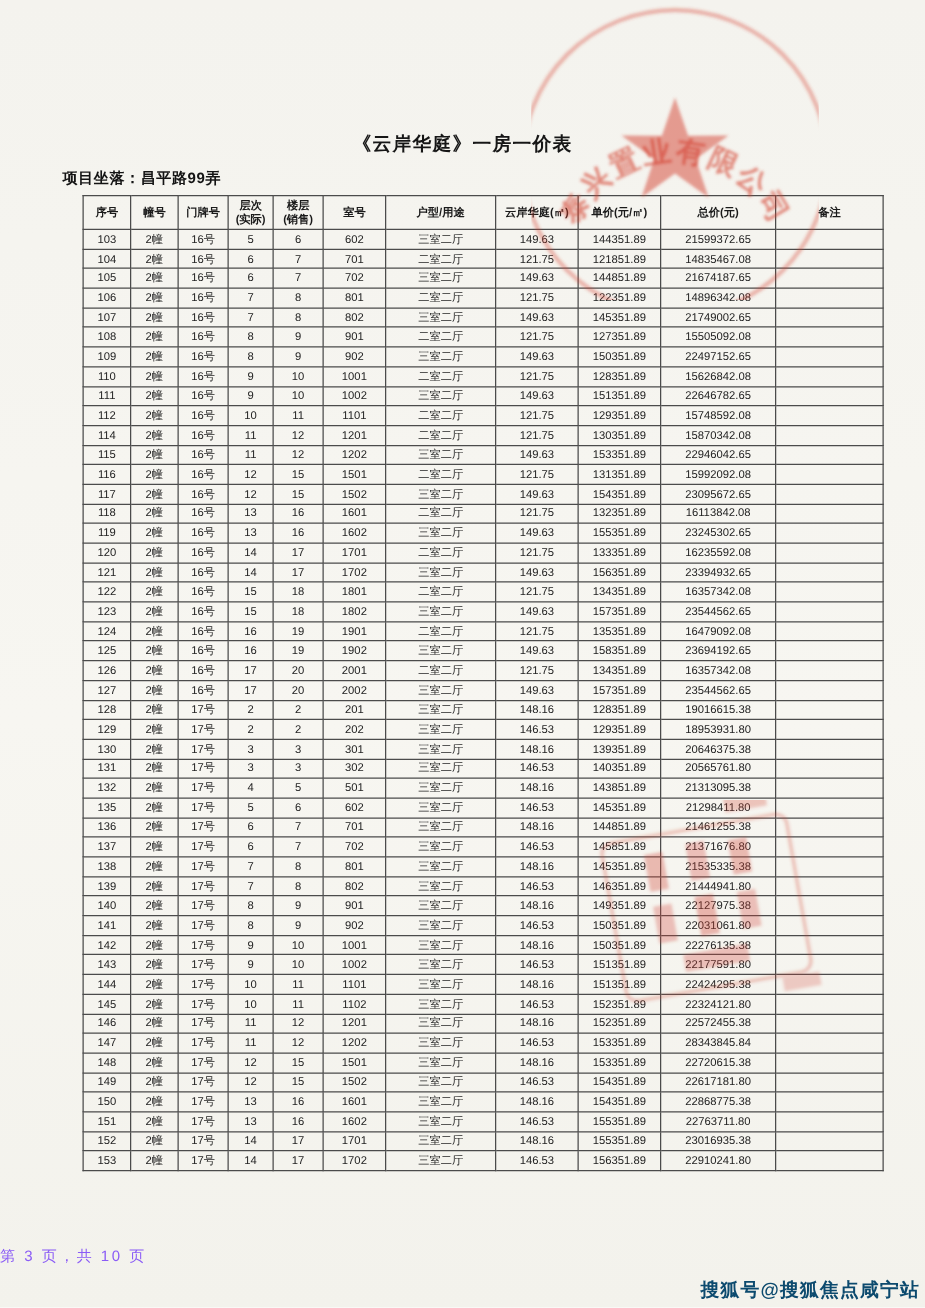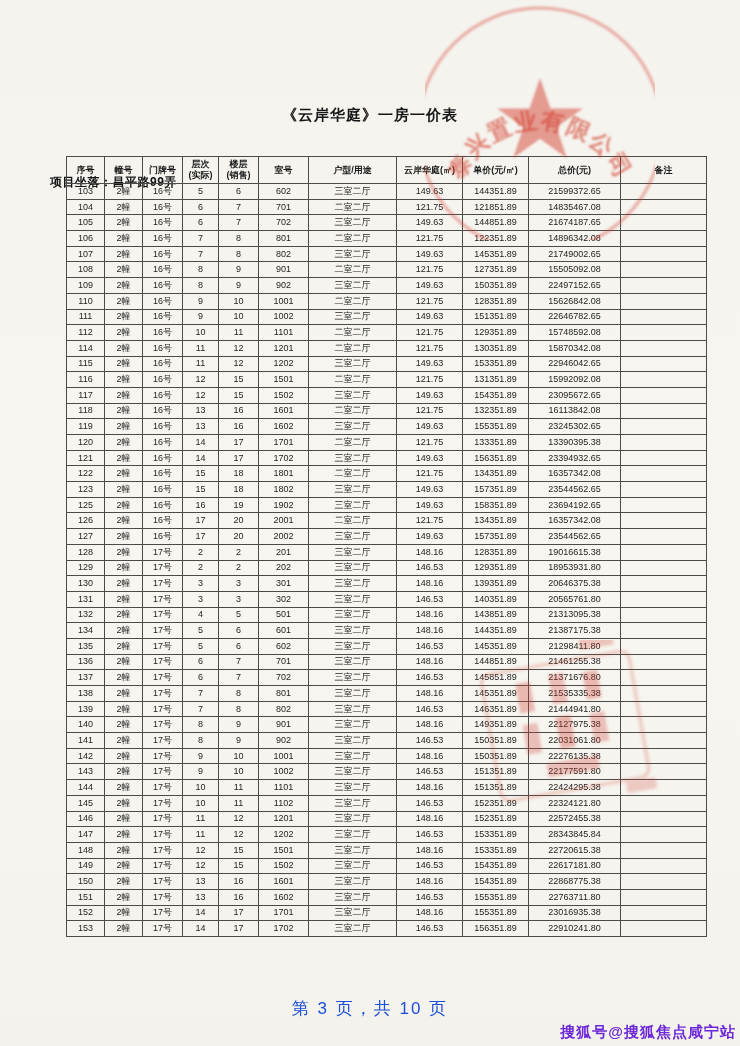--- a/index.html
+++ b/index.html
@@ -11,43 +11,42 @@
   }
   .paper{position:absolute;inset:0;padding-left:40px;}
   .doc-title{
     position:absolute;top:106px;left:0;width:100%;text-align:center;
     font-family:"Liberation Serif", serif;
     font-size:15px;font-weight:bold;letter-spacing:1px;color:#161616;
   }
   .location-line{
     position:absolute;top:134px;left:50px;font-size:12px;font-weight:bold;color:#141414;
     letter-spacing:0.5px;
-    margin-top:40px;
   }
   table.price{
     position:absolute;left:50px;top:156px;width:640px;
     border-collapse:collapse;table-layout:fixed;margin-left:16px;
   }
   table.price th, table.price td{
     border:1px solid #4b4b4b;text-align:center;vertical-align:middle;
     overflow:hidden;white-space:nowrap;
   }
   table.price th{
     font-size:9px;font-weight:bold;line-height:1.2;height:26px;padding:0;color:#1a1a1a;
   }
   table.price td{
     font-size:9px;height:14.7px;line-height:1;padding:0 1px;color:#232323;
   }
   .page-footer{
-    position:absolute;top:997px;left:0;width:100%;text-align:center;
-    font-size:17px;color:#1d4ed8;letter-spacing:2px;
+    position:absolute;top:997px;left:0;width:100%;
+    font-size:12px;color:#8b5cf6;letter-spacing:2px;
   }
   .watermark{
     position:absolute;right:4px;bottom:4px;
-    font-size:15px;font-weight:bold;color:#6d28d9;letter-spacing:1px;
+    font-size:15px;font-weight:bold;color:#0c4a6e;letter-spacing:1px;
   }
   .seal-top{position:absolute;left:425px;top:0;width:230px;height:240px;pointer-events:none;}
   .seal-bottom{position:absolute;left:465px;top:640px;width:200px;height:175px;pointer-events:none;}
 </style>
 </head>
 <body>
 
 <div class="paper">
 
   <div class="doc-title">《云岸华庭》一房一价表</div>
@@ -297,21 +296,21 @@
         <tr>
           <td>120</td>
           <td>2幢</td>
           <td>16号</td>
           <td>14</td>
           <td>17</td>
           <td>1701</td>
           <td>二室二厅</td>
           <td>121.75</td>
           <td>133351.89</td>
-          <td>13390395.38</td>
+          <td>16235592.08</td>
           <td></td>
         </tr>
         <tr>
           <td>121</td>
           <td>2幢</td>
           <td>16号</td>
           <td>14</td>
           <td>17</td>
           <td>1702</td>
           <td>三室二厅</td>
@@ -340,20 +339,33 @@
           <td>15</td>
           <td>18</td>
           <td>1802</td>
           <td>三室二厅</td>
           <td>149.63</td>
           <td>157351.89</td>
           <td>23544562.65</td>
           <td></td>
         </tr>
         <tr>
+          <td>124</td>
+          <td>2幢</td>
+          <td>16号</td>
+          <td>16</td>
+          <td>19</td>
+          <td>1901</td>
+          <td>二室二厅</td>
+          <td>121.75</td>
+          <td>135351.89</td>
+          <td>16479092.08</td>
+          <td></td>
+        </tr>
+        <tr>
           <td>125</td>
           <td>2幢</td>
           <td>16号</td>
           <td>16</td>
           <td>19</td>
           <td>1902</td>
           <td>三室二厅</td>
           <td>149.63</td>
           <td>158351.89</td>
           <td>23694192.65</td>
@@ -441,33 +453,20 @@
           <td>132</td>
           <td>2幢</td>
           <td>17号</td>
           <td>4</td>
           <td>5</td>
           <td>501</td>
           <td>三室二厅</td>
           <td>148.16</td>
           <td>143851.89</td>
           <td>21313095.38</td>
-          <td></td>
-        </tr>
-        <tr>
-          <td>134</td>
-          <td>2幢</td>
-          <td>17号</td>
-          <td>5</td>
-          <td>6</td>
-          <td>601</td>
-          <td>三室二厅</td>
-          <td>148.16</td>
-          <td>144351.89</td>
-          <td>21387175.38</td>
           <td></td>
         </tr>
         <tr>
           <td>135</td>
           <td>2幢</td>
           <td>17号</td>
           <td>5</td>
           <td>6</td>
           <td>602</td>
           <td>三室二厅</td>

